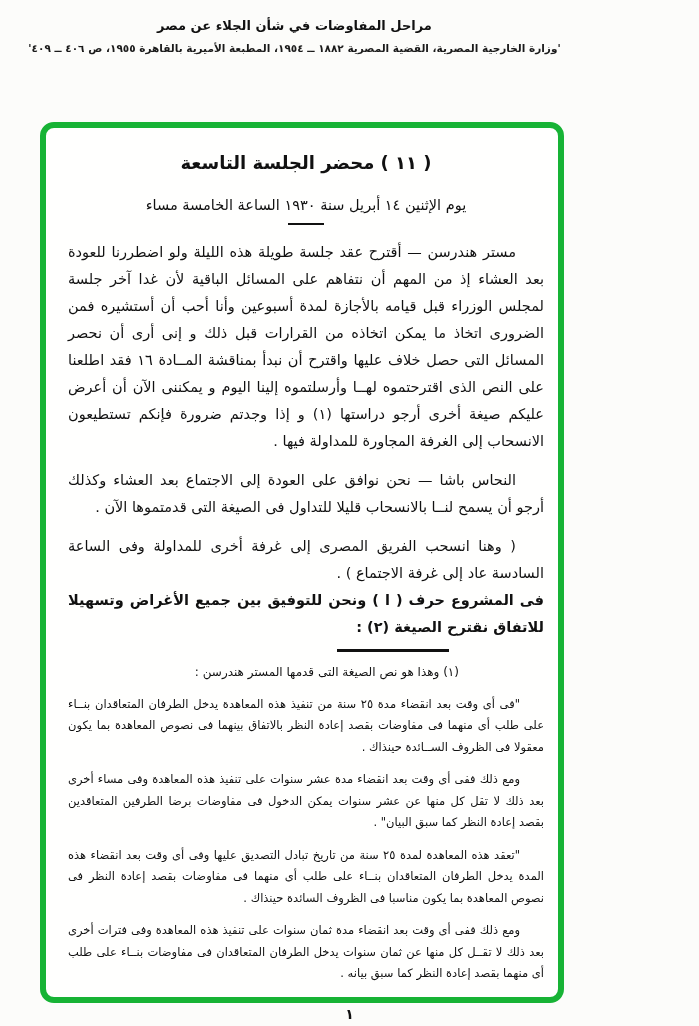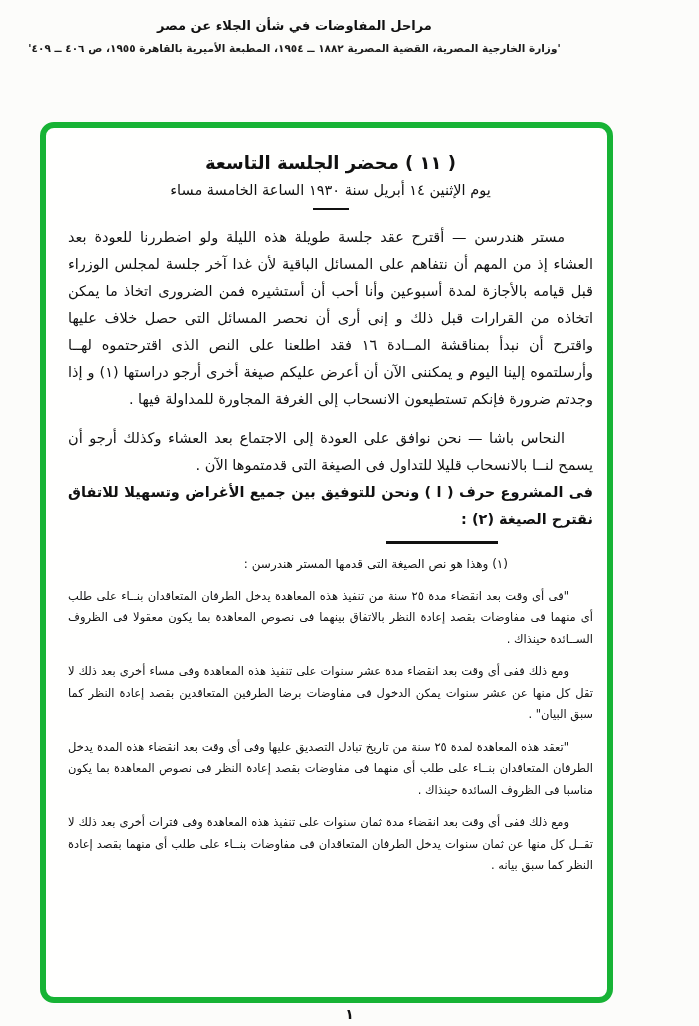--- a/index.html
+++ b/index.html
@@ -14,29 +14,29 @@
   }
   
   .top-header { position:absolute; top:18px; left:0; width:589px; text-align:center; }
   .hdr1 { font-size:13px; font-weight:bold; letter-spacing:0.5px; }
   .hdr2 { font-size:13.5px; font-weight:bold; margin-top:10px; }
   .hdr3 { font-size:10.5px; font-weight:bold; margin-top:9px; color:#1a1a1a; }
 
   
   .doc-frame {
     position:absolute; left:40px; top:122px;
-    width:573px; height:881px;
+    width:524px; height:881px;
     border:6px solid #17b335;
     border-radius:14px;
     background:#fffffe;
     padding:16px 14px 10px 22px;
     overflow:hidden;
   }
   .doc-title { text-align:center; font-size:18px; font-weight:bold; margin-top:8px; }
-  .doc-date  { text-align:center; font-size:14.5px; margin-top:9px; }
+  .doc-date  { text-align:center; font-size:14.5px; margin-top:24px; }
   .title-rule { width:36px; height:2px; background:#111; margin:10px auto 0 auto; }
 
   
   .body-text { margin-top:14px; }
   .par {
     font-size:14.5px; line-height:27px;
     text-align:justify; text-indent:28px;
     margin-top:12px;
   }
   .par.bold-tail { margin-top:0; }
@@ -68,20 +68,21 @@
 </div>
 
 <div class="doc-frame" style="border-color: rgb(23, 179, 53); background: rgb(255, 255, 254);">
   <div class="doc-title">( ١١ ) محضر الجلسة التاسعة</div>
   <div class="doc-date">يوم الإثنين ١٤ أبريل سنة ١٩٣٠ الساعة الخامسة مساء</div>
   <div class="title-rule"></div>
 
   <div class="body-text">
     <p class="par">مستر هندرسن — أقترح عقد جلسة طويلة هذه الليلة ولو اضطررنا للعودة بعد العشاء إذ من المهم أن نتفاهم على المسائل الباقية لأن غدا آخر جلسة لمجلس الوزراء قبل قيامه بالأجازة لمدة أسبوعين وأنا أحب أن أستشيره فمن الضرورى اتخاذ ما يمكن اتخاذه من القرارات قبل ذلك و إنى أرى أن نحصر المسائل التى حصل خلاف عليها واقترح أن نبدأ بمناقشة المــادة ١٦ فقد اطلعنا على النص الذى اقترحتموه لهــا وأرسلتموه إلينا اليوم و يمكننى الآن أن أعرض عليكم صيغة أخرى أرجو دراستها (١) و إذا وجدتم ضرورة فإنكم تستطيعون الانسحاب إلى الغرفة المجاورة للمداولة فيها .</p>
     <p class="par">النحاس باشا — نحن نوافق على العودة إلى الاجتماع بعد العشاء وكذلك أرجو أن يسمح لنــا بالانسحاب قليلا للتداول فى الصيغة التى قدمتموها الآن .</p>
+    <p class="par">( وهنا انسحب الفريق المصرى إلى غرفة أخرى للمداولة وفى الساعة السادسة عاد إلى غرفة الاجتماع ) .</p>
     <div class="bold-line">فى المشروع حرف ( ا ) ونحن للتوفيق بين جميع الأغراض وتسهيلا للاتفاق نقترح الصيغة (٢) :</div>
   </div>
 
   <div class="fn-separator"></div>
 
   <div class="footnotes">
     <div class="fn-label">(١) وهذا هو نص الصيغة التى قدمها المستر هندرسن :</div>
     <p class="fn-par">"فى أى وقت بعد انقضاء مدة ٢٥ سنة من تنفيذ هذه المعاهدة يدخل الطرفان المتعاقدان بنــاء على طلب أى منهما فى مفاوضات بقصد إعادة النظر بالاتفاق بينهما فى نصوص المعاهدة بما يكون معقولا فى الظروف الســائدة حينذاك .</p>
     <p class="fn-par">ومع ذلك ففى أى وقت بعد انقضاء مدة عشر سنوات على تنفيذ هذه المعاهدة وفى مساء أخرى بعد ذلك لا تقل كل منها عن عشر سنوات يمكن الدخول فى مفاوضات برضا الطرفين المتعاقدين بقصد إعادة النظر كما سبق البيان" .</p>
 

